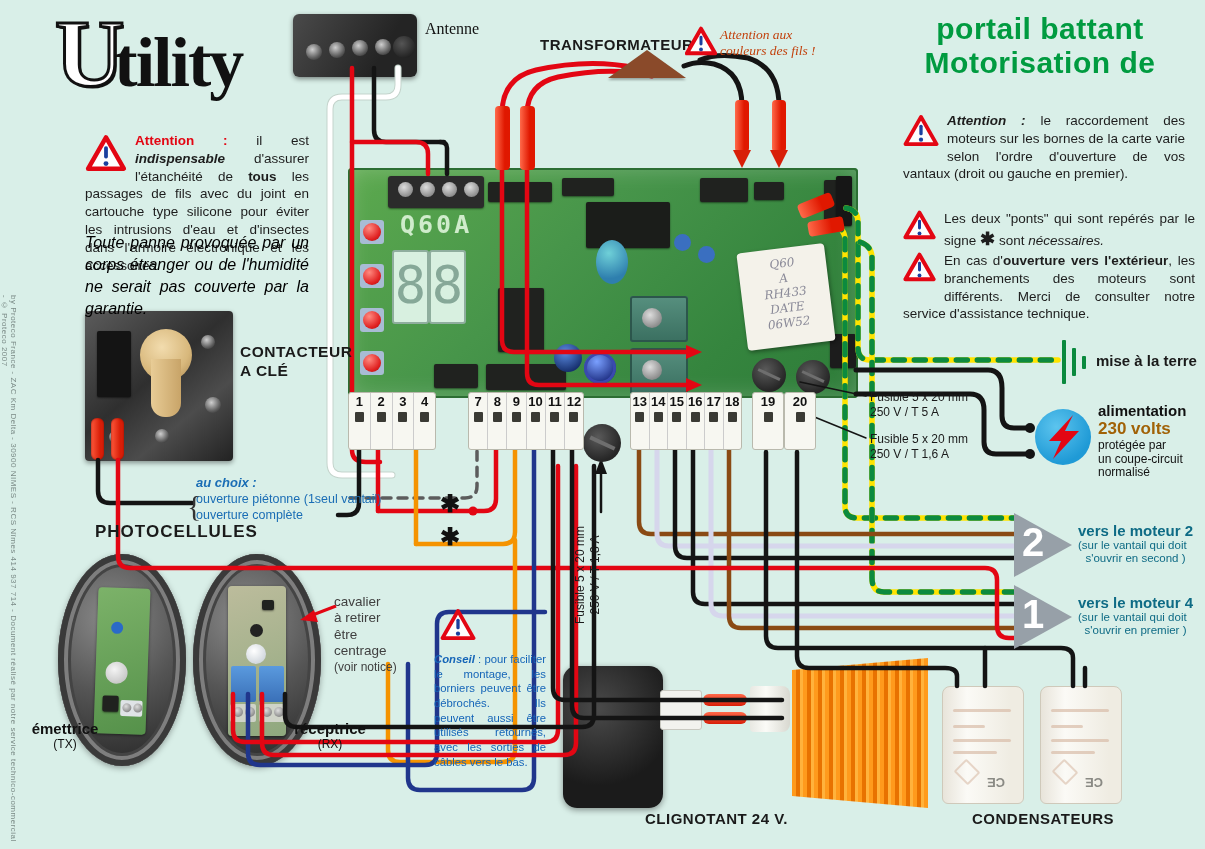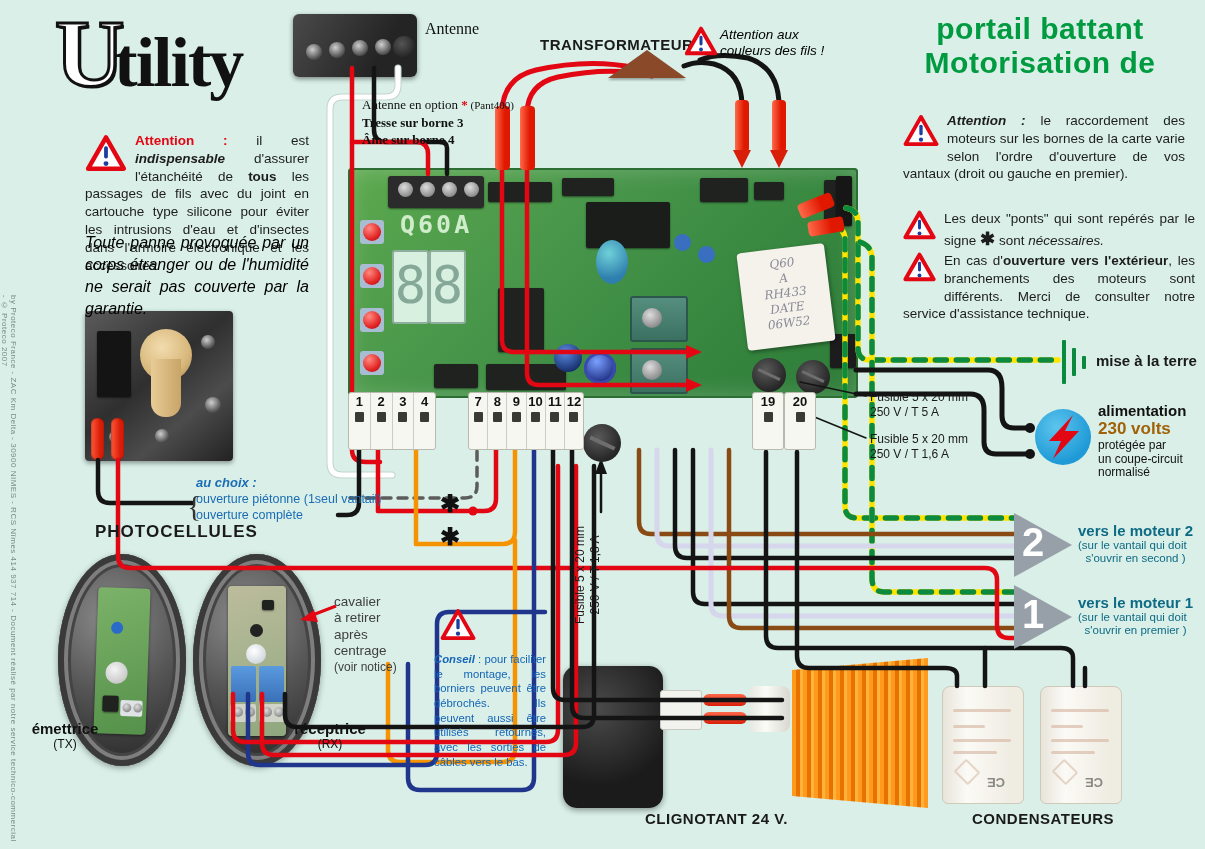--- a/index.html
+++ b/index.html
@@ -12,21 +12,21 @@
   .logo .u{font-size:96px;color:#fff;-webkit-text-stroke:3px #111;text-shadow:2px 2px 0 #111;}
   .logo .rest{font-size:70px;color:#111;margin-left:-10px;letter-spacing:-2px;}
   .warnblock{font-size:13.5px;color:#1d1d1d;text-align:justify;line-height:1.32;}
   .red-b{color:#e30613;font-weight:bold;}
   .tri-float{float:left;margin:2px 8px 2px 0;}
   .italic-note{font-style:italic;font-size:16px;color:#000000;text-align:justify;line-height:1.38;}
   .serif{font-family:"Liberation Serif",serif;}
   .maintitle1{font-size:26px;color:#009b40;letter-spacing:1px;}
   .maintitle23{font-size:30px;color:#009b40;font-weight:bold;letter-spacing:.5px;}
   .caps-label{font-weight:bold;color:#1a1a1a;letter-spacing:.5px;}
-  .blue-it{color:#000000;font-style:italic;}
+  .blue-it{color:#c2410c;font-style:italic;font-family:Liberation Serif, serif;}
   .teal{color:#404040;}
   .motor-t{color:#0e6b85;font-weight:bold;font-size:15px;}
   .motor-s{color:#0e6b85;font-size:11.5px;line-height:1.15;}
   .fuse-l{font-size:12px;color:#1a1a1a;line-height:1.25;}
   .vcred{left:4px;top:295px;width:14px;height:550px;writing-mode:vertical-rl;font-size:8px;color:#7a8a86;letter-spacing:.5px;}
   .ast{font-size:24px;font-weight:bold;color:#111;}
   
   .pcb{left:348px;top:168px;width:510px;height:230px;border-radius:4px;
        background:linear-gradient(135deg,#5ca94e,#47954a 40%,#35853e 75%,#2e7c39);
        box-shadow:inset 0 0 0 2px #2c6e33, inset 0 0 25px rgba(255,255,255,.25);}
@@ -299,20 +299,28 @@
     <div class="term"><span>4</span><i></i></div>
   </div>
   <div class="strip" style="left:468px;top:392px;width:114px;height:56px;">
     <div class="term"><span>7</span><i></i></div>
     <div class="term"><span>8</span><i></i></div>
     <div class="term"><span>9</span><i></i></div>
     <div class="term"><span>10</span><i></i></div>
     <div class="term"><span>11</span><i></i></div>
     <div class="term"><span>12</span><i></i></div>
   </div>
+  <div class="strip" style="left:630px;top:392px;width:110px;height:56px;">
+    <div class="term"><span>13</span><i></i></div>
+    <div class="term"><span>14</span><i></i></div>
+    <div class="term"><span>15</span><i></i></div>
+    <div class="term"><span>16</span><i></i></div>
+    <div class="term"><span>17</span><i></i></div>
+    <div class="term"><span>18</span><i></i></div>
+  </div>
   <div class="strip" style="left:752px;top:392px;width:30px;height:56px;">
     <div class="term"><span>19</span><i></i></div>
   </div>
   <div class="strip" style="left:784px;top:392px;width:30px;height:56px;">
     <div class="term"><span>20</span><i></i></div>
   </div>
 
   <div class="abs ast z3" style="left:440px;top:490px;">✱</div>
   <div class="abs ast z3" style="left:440px;top:523px;">✱</div>
 
@@ -350,25 +358,20 @@
           <path d="M18 3 L34 31 L2 31 Z" fill="#fdfdfd" stroke="#e30613" stroke-width="4" stroke-linejoin="round"></path>
           <rect x="16.3" y="11" width="3.4" height="11" rx="1.6" fill="#1a3f9e"></rect>
           <circle cx="18" cy="26.5" r="2.2" fill="#1a3f9e"></circle>
         </svg>
     </span>
     <span class="red-b">Attention :</span><span> il est </span><span style="font-style:italic;font-weight:bold;">indispensable</span><span> d'assurer l'étanchéité de </span><span style="font-weight:bold;">tous</span><span> les passages de fils avec du joint en cartouche type silicone pour éviter les intrusions d'eau et d'insectes dans l'armoire électronique et les accessoires.</span>
   </div>
   <div class="abs italic-note z4" style="left:85px;top:232px;width:224px;">Toute panne provoquée par un corps étranger ou de l'humidité ne serait pas couverte par la garantie.</div>
 
   <div class="abs serif z4" style="left:425px;top:20px;font-size:16px;color:#111;">Antenne</div>
-  <div class="abs serif z4" style="left:362px;top:96px;font-size:13px;color:#111;line-height:1.35;">
-    <span>Antenne en option </span><span class="red-b">*</span><span style="font-size:11px;"> (Pant400)</span><br>
-    <span style="font-weight:bold;">Tresse sur borne 3</span><br>
-    <span style="font-weight:bold;">Âme sur borne 4</span>
-  </div>
 
   <div class="abs caps-label z4" style="left:540px;top:36px;font-size:15px;">TRANSFORMATEUR</div>
   <div class="abs z4" style="left:685px;top:26px;">
     <svg width="32" height="30" viewBox="0 0 36 34">
         <path d="M18 3 L34 31 L2 31 Z" fill="#fdfdfd" stroke="#e30613" stroke-width="4.5" stroke-linejoin="round"></path>
         <rect x="16.3" y="11" width="3.4" height="11" rx="1.6" fill="#1a3f9e"></rect>
         <circle cx="18" cy="26.5" r="2.2" fill="#1a3f9e"></circle>
       </svg>
   </div>
   <div class="abs blue-it z4" style="left:720px;top:27px;font-size:13.5px;line-height:1.2;">
@@ -420,38 +423,42 @@
     <div style="font-size:12px;color:#111;">un coupe-circuit</div>
     <div style="font-size:12px;color:#111;">normalisé</div>
   </div>
 
   <div class="abs z4" style="left:1078px;top:522px;">
     <div class="motor-t">vers le moteur 2</div>
     <div class="motor-s">(sur le vantail qui doit</div>
     <div class="motor-s" style="text-align:center;">s'ouvrir en second )</div>
   </div>
   <div class="abs z4" style="left:1078px;top:594px;">
-    <div class="motor-t">vers le moteur 1</div>
+    <div class="motor-t">vers le moteur 4</div>
     <div class="motor-s">(sur le vantail qui doit</div>
     <div class="motor-s" style="text-align:center;">s'ouvrir en premier )</div>
   </div>
 
   <div class="abs fuse-l z4" style="left:870px;top:390px;">
     <div>Fusible 5 x 20 mm</div>
       <div>250 V / T 5 A</div>
   </div>
   <div class="abs fuse-l z4" style="left:870px;top:432px;">
     <div>Fusible 5 x 20 mm</div>
       <div>250 V / T 1,6 A</div>
   </div>
   <div class="abs fuse-l z4" style="left:508px;top:530px;width:160px;text-align:center;transform:rotate(-90deg);transform-origin:95px 30px;">
     <div>Fusible 5 x 20 mm</div>
       <div>250 V / T 1,8 A</div>
   </div>
 
+  <div class="abs caps-label z4" style="left:240px;top:342px;font-size:15.5px;line-height:1.25;">
+    <div>CONTACTEUR</div>
+      <div>A CLÉ</div>
+  </div>
 
   <div class="abs z4" style="left:196px;top:475px;">
     <div style="font-size:13px;font-weight:bold;font-style:italic;color:#1a6db5;">au choix :</div>
     <div class="abs" style="left:-9px;top:14px;font-size:30px;color:#333;font-family:'Liberation Serif',serif;">{</div>
     <div style="font-size:12.5px;color:#1a6db5;margin-top:2px;">ouverture piétonne (1seul vantail)</div>
     <div style="font-size:12.5px;color:#1a6db5;margin-top:2px;">ouverture complète</div>
   </div>
 
   <div class="abs caps-label z4" style="left:95px;top:522px;font-size:17px;letter-spacing:1px;">PHOTOCELLULES</div>
   <div class="abs z4" style="left:10px;top:720px;width:110px;text-align:center;">
@@ -459,21 +466,21 @@
     <div style="font-size:12px;color:#111;">(TX)</div>
   </div>
   <div class="abs z4" style="left:275px;top:720px;width:110px;text-align:center;">
     <div style="font-weight:bold;font-size:15px;color:#111;">réceptrice</div>
     <div style="font-size:12px;color:#111;">(RX)</div>
   </div>
 
   <div class="abs teal z4" style="left:334px;top:594px;font-size:13.5px;line-height:1.22;">
     <div>cavalier</div>
     <div>à retirer</div>
-    <div>après</div>
+    <div>être</div>
     <div>centrage</div>
     <div style="font-size:12px;">(voir notice)</div>
   </div>
 
   <div class="abs z4" style="left:440px;top:608px;">
     <svg width="36" height="33" viewBox="0 0 36 34">
         <path d="M18 3 L34 31 L2 31 Z" fill="#fdfdfd" stroke="#e30613" stroke-width="4" stroke-linejoin="round"></path>
         <rect x="16.3" y="11" width="3.4" height="11" rx="1.6" fill="#1a3f9e"></rect>
         <circle cx="18" cy="26.5" r="2.2" fill="#1a3f9e"></circle>
       </svg>

